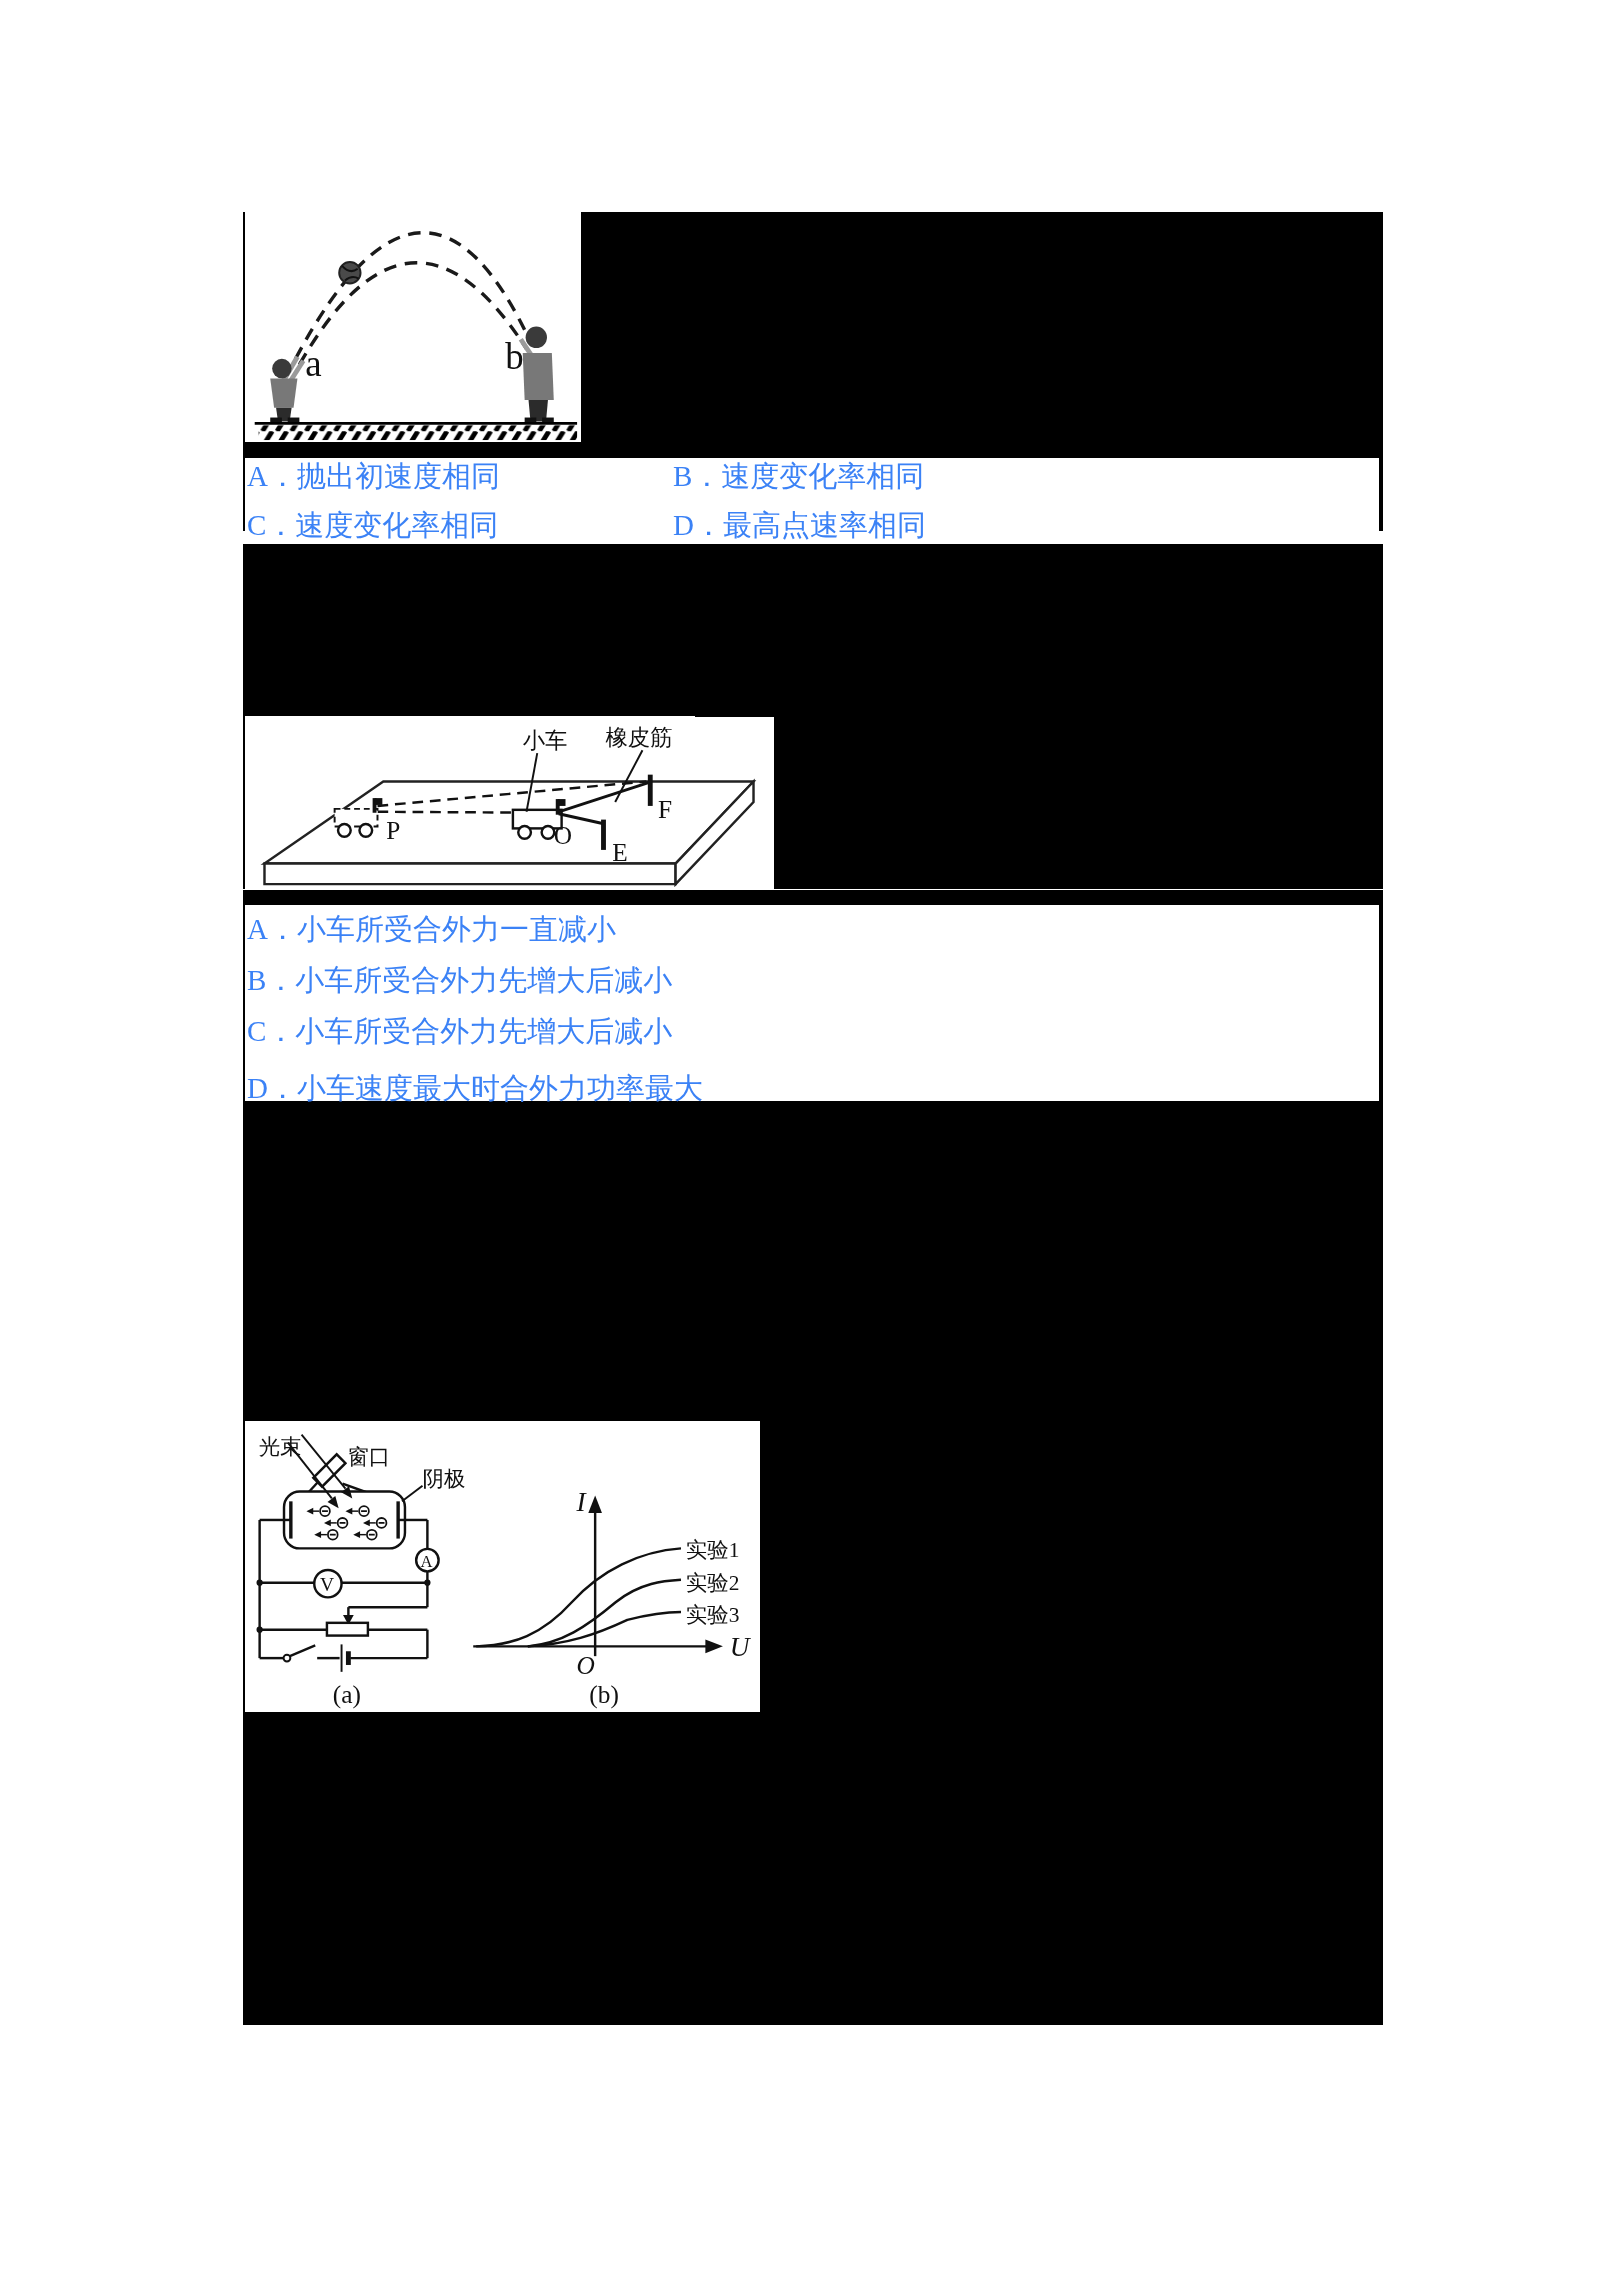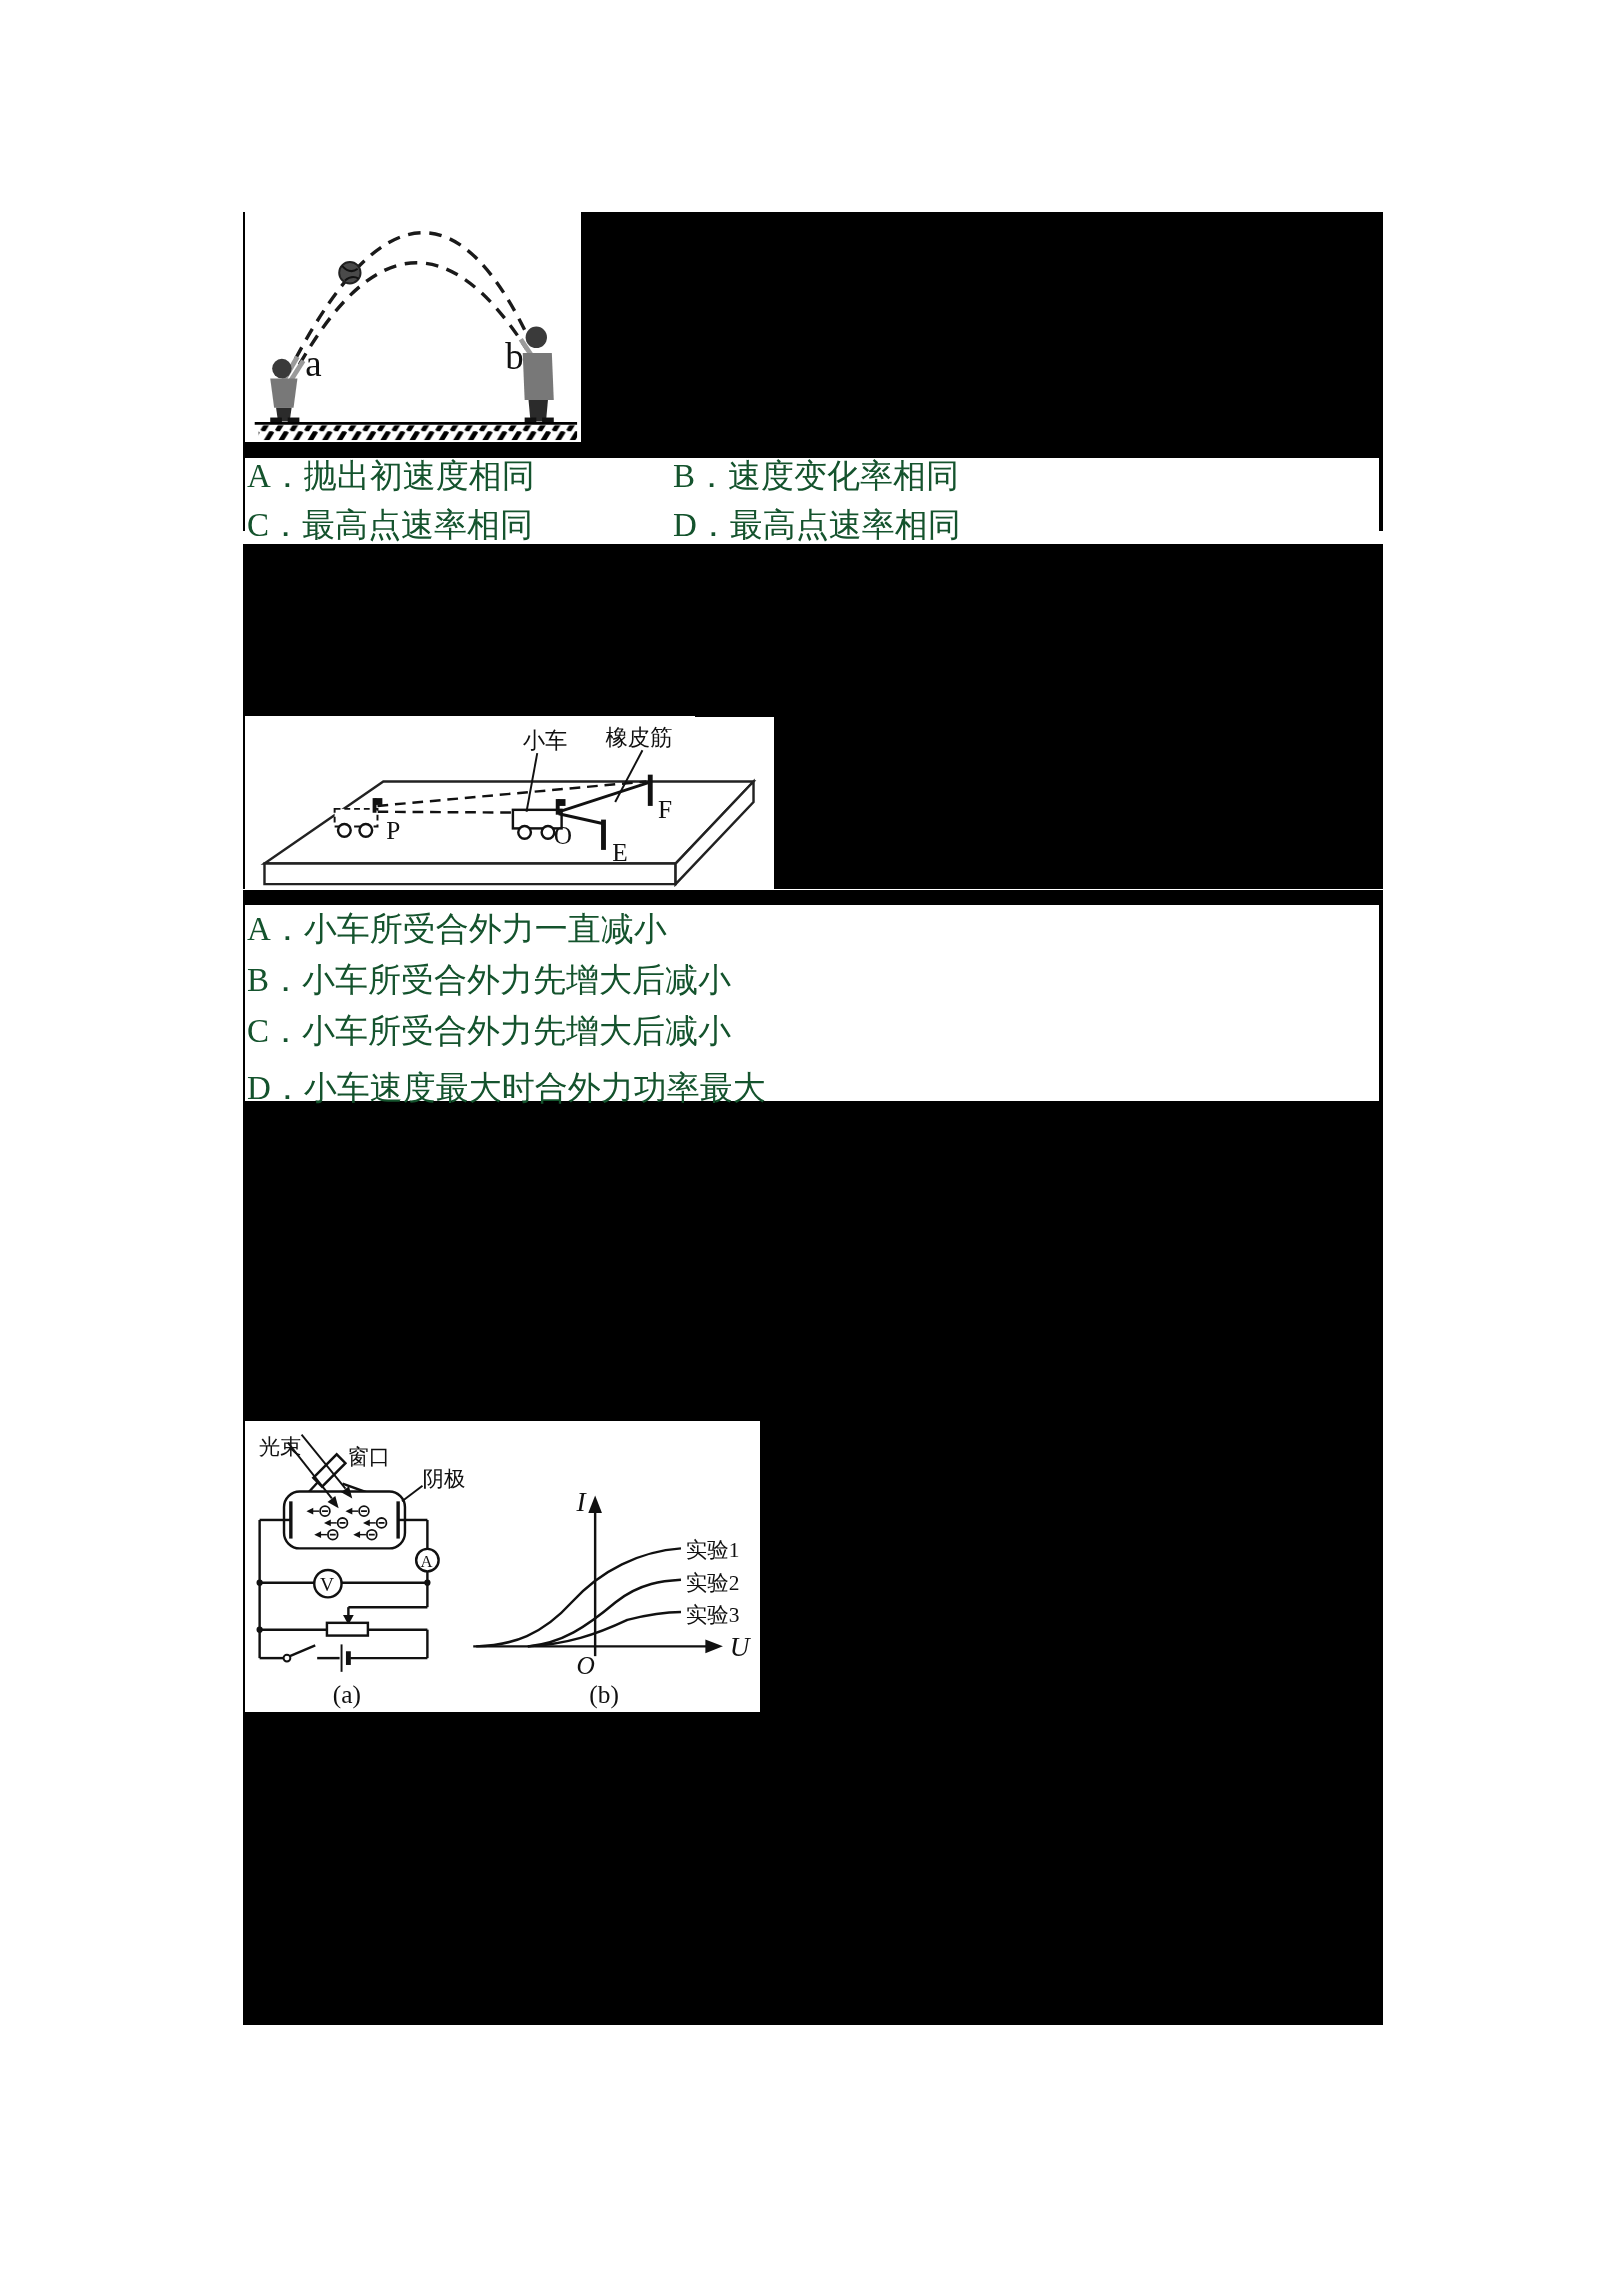--- a/index.html
+++ b/index.html
@@ -2,21 +2,21 @@
 <html><head>
 <meta charset="utf-8">
 <style>
   html,body{margin:0;padding:0;background:#ffffff;}
   #page{position:relative;width:1621px;height:2293px;background:#ffffff;overflow:hidden;
         font-family:"Liberation Serif","DejaVu Serif",serif;}
   .redact{position:absolute;background:#000000;}
   .cell{position:absolute;background:#ffffff;box-sizing:border-box;}
   .bl{border-left:2.9px solid #000;}
   .br{border-right:4.9px solid #000;}
-  .optline{position:absolute;font-size:33px;line-height:48px;color:#14532d;white-space:nowrap;}
+  .optline{position:absolute;font-size:29px;line-height:48px;color:#3b82f6;white-space:nowrap;}
   .optcol2{position:absolute;left:428px;top:0;}
   .optcol1{position:absolute;left:2px;top:0;}
   svg{display:block;}
   svg text{font-family:"Liberation Serif","DejaVu Serif",serif;fill:#111;}
 </style>
 </head>
 <body>
 
 <div id="page">
 
@@ -69,21 +69,21 @@
       <rect x="14" y="218" width="328" height="15" fill="url(#hatch)"></rect>
     </svg>
   </div>
 
   <div class="cell bl br" style="left:243px;top:458px;width:1140px;height:73px;">
     <div class="optline" style="top:-5.9px;left:0;width:1078px;">
       <span class="optcol1">A．抛出初速度相同</span>
       <span class="optcol2">B．速度变化率相同</span>
     </div>
     <div class="optline" style="top:43px;left:0;width:1078px;">
-      <span class="optcol1">C．最高点速率相同</span>
+      <span class="optcol1">C．速度变化率相同</span>
       <span class="optcol2">D．最高点速率相同</span>
     </div>
   </div>
 
   <div class="cell bl" style="left:243px;top:716px;width:452px;height:173px;">
     <svg width="528" height="173" viewBox="0 0 542 177" preserveAspectRatio="none">
 
       <polygon points="142,67 522,67 442,151 20,151" fill="#fff" stroke="#222" stroke-width="2.5"></polygon>
       <polygon points="20,151 442,151 442,172 20,172" fill="#fff" stroke="#222" stroke-width="2.5"></polygon>
       <polygon points="442,151 522,67 522,88 442,172" fill="#fff" stroke="#222" stroke-width="2.5"></polygon>

